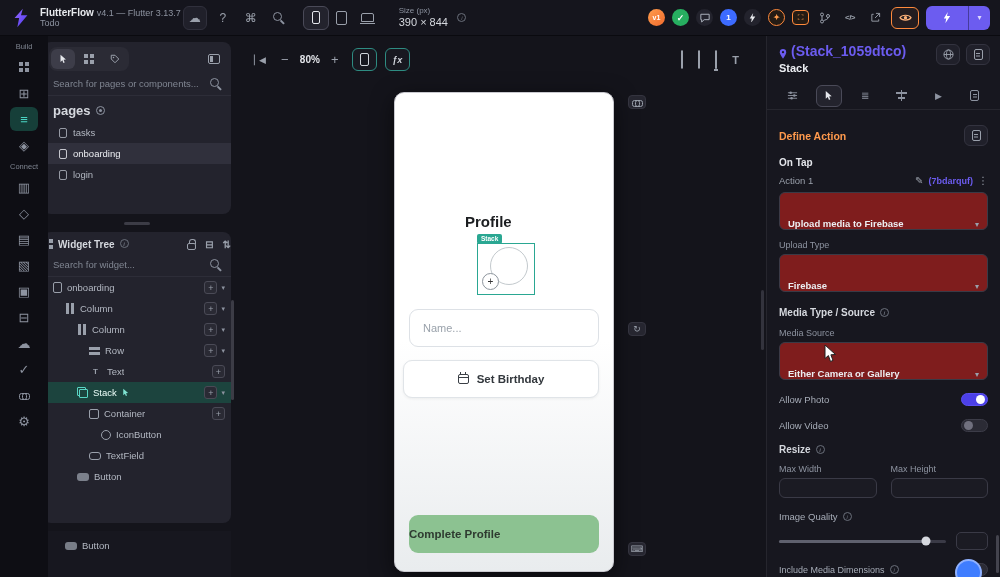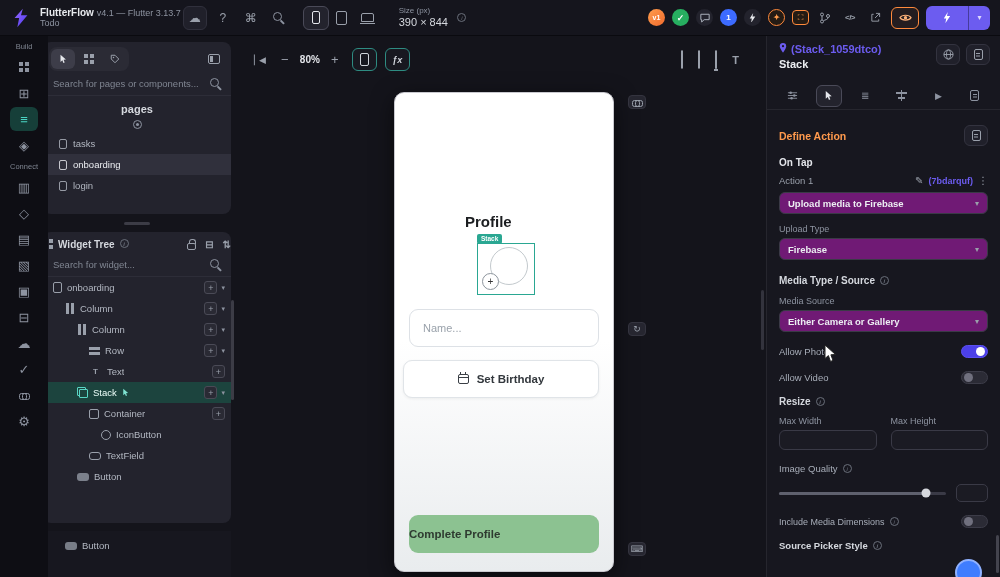--- a/index.html
+++ b/index.html
@@ -60,21 +60,21 @@
   .card.tree-card { height:291px; }
   .lp-toolbar { display:flex; align-items:center; padding:5px 6px 3px; }
   .lp-group { display:flex; background:#2b2b35; border-radius:8px; padding:2px; gap:2px; }
   .lp-group .gbtn { width:24px; height:20px; border-radius:6px; display:flex; align-items:center; justify-content:center; color:#9aa0ab; }
   .lp-group .gbtn.active { background:#3d3d49; color:#e6e8ed; }
   .lp-collapse { margin-left:auto; color:#9aa0ab; width:22px; height:20px; display:flex; align-items:center; justify-content:center; }
   .search-row { display:flex; align-items:center; padding:4px 10px 6px; border-bottom:1px solid #2d2d38; }
   .search-row input { flex:1; background:transparent; border:none; outline:none; color:#c6cad2; font-size:9.5px;
     font-family:"Liberation Sans",sans-serif; }
   .search-row input::placeholder { color:#80869297; color:#808692; }
-  .pages-head { display:flex; align-items:center; gap:5px; padding:7px 10px 4px; font-size:11px; color:#d5d8de; font-weight:700;flex-direction:column; }
+  .pages-head { display:flex; align-items:center; gap:5px; padding:7px 10px 4px; font-size:13px; color:#d5d8de; font-weight:700; }
   .pg-badge { width:9px; height:9px; border:1px solid #8d93a0; border-radius:50%; display:inline-flex; align-items:center; justify-content:center; }
   .pg-badge::after { content:""; width:3px; height:3px; border-radius:50%; background:#8d93a0; }
   .page-item { display:flex; align-items:center; gap:6px; height:21px; padding:0 10px 0 16px; font-size:9.5px; color:#b3b8c2; }
   .page-item.selected { background:#30303c; color:#eceef2; }
   .pg-ic { width:8px; height:10px; border:1.2px solid currentColor; border-radius:2px; opacity:.8; flex:none; }
   
   .wt-head { display:flex; align-items:flex-start; gap:5px; padding:7px 0 5px; font-size:10px; color:#d5d8de; font-weight:700; }
   .wt-head .sp { margin-left:auto; display:flex; gap:9px; color:#9aa0ab; align-items:center; }
   .wt-row { display:flex; align-items:center; height:21px; padding-right:6px; font-size:9.5px; color:#b3b8c2; }
   .wt-row .lbl { white-space:nowrap; overflow:hidden; }
@@ -145,38 +145,38 @@
     border-radius:9px; background:#fff; display:flex; align-items:center; justify-content:center; gap:8px;
     font-size:11.5px; font-weight:700; color:#33383d; box-shadow:0 1px 3px rgba(0,0,0,.06); }
   .cal { width:11px; height:10px; border:1.5px solid #3a3f45; border-radius:2px; position:relative; flex:none; }
   .cal::before { content:""; position:absolute; top:-3.5px; left:1px; width:1.6px; height:3px; background:#3a3f45; box-shadow:5px 0 0 #3a3f45; }
   .cal::after { content:""; position:absolute; top:2px; left:0; right:0; height:1.4px; background:#3a3f45; }
   .ph-cta { position:absolute; left:14px; right:14px; top:422px; height:38px; background:var(--green,#8cc291);
     border-radius:9px; display:flex; align-items:center; justify-content:flex-start; font-size:11.5px; font-weight:600; color:#2e3a30; }
   
   .rpanel { position:absolute; top:36px; right:0; width:234px; bottom:0; background:#17171f; border-left:1px solid #26262e; z-index:10; }
   .rp-header { height:46px; padding:7px 10px 0 12px; position:relative; }
-  .rp-id { display:flex; align-items:flex-start; gap:4px; font-size:11px; color:var(--purple,#7d6ef0); font-weight:700; }
+  .rp-id { display:flex; align-items:flex-end; gap:4px; font-size:14px; color:var(--purple,#7d6ef0); font-weight:700; }
   .rp-type { font-size:11px; color:#eceef2; font-weight:700; margin-top:3px; }
   .rp-head-btns { position:absolute; right:10px; top:8px; display:flex; gap:6px; }
   .rp-sq-btn { width:24px; height:21px; border:1px solid #33333f; background:#20202a; border-radius:6px;
     display:flex; align-items:center; justify-content:center; color:#9aa0ab; }
   .rp-tabs { height:28px; display:flex; align-items:center; justify-content:space-between; padding:0 12px;
     border-bottom:1px solid #26262e; }
   .rp-tab { width:26px; height:22px; display:flex; align-items:center; justify-content:center; color:#8d93a0; border-radius:6px; }
   .rp-tab.active { border:1px solid #4a4a58; background:#23232d; color:#e6e8ed; }
   .rp-body { position:absolute; top:75px; left:0; right:0; bottom:0; padding:8px 12px 0; overflow:hidden; }
   .rp-define { display:flex; align-items:center; margin-top:6px; }
   .rp-define .t { font-size:10.5px; font-weight:700; color:var(--orange,#ff9a4d); }
   .rp-define .b { margin-left:auto; }
   .rp-ontap { margin-top:11px; font-size:10px; color:#e3e5ea; font-weight:700; }
   .rp-action-row { display:flex; align-items:center; margin-top:7px; font-size:9.5px; color:#9aa0ab; }
   .rp-action-row .right { margin-left:auto; display:flex; align-items:center; gap:5px; }
   .rp-action-id { color:var(--purple,#7d6ef0); font-size:9px; font-weight:700; }
-  .dd { height:22px; border:1px solid #3a3a46; background:#701a75; border-radius:6px; display:flex; align-items:center;
+  .dd { height:38px; border:1px solid #3a3a46; background:#7f1d1d; border-radius:6px; display:flex; align-items:flex-end;
     padding:0 8px; margin-top:6px; }
   .dd .txt { font-size:9.5px; font-weight:700; color:#eceef2; }
   .dd .ch { margin-left:auto; font-size:8px; color:#9aa0ab; }
   .rp-label { font-size:9px; color:#8d93a0; margin-top:10px; }
   .rp-section { display:flex; align-items:center; gap:5px; margin-top:15px; font-size:10px; font-weight:700; color:#d5d8de; }
   .inf { width:9px; height:9px; border:1px solid #6a6f7a; border-radius:50%; font-size:6px; color:#6a6f7a;
     display:inline-flex; align-items:center; justify-content:center; flex:none; font-style:italic; }
   .tgl-row { display:flex; align-items:center; margin-top:13px; font-size:9.5px; color:#a7adb8; gap:5px; }
   .tgl { margin-left:auto; width:27px; height:13px; border-radius:7px; background:#2b2b35; border:1px solid #3c3c48; position:relative; flex:none; }
   .tgl::after { content:""; position:absolute; width:9px; height:9px; border-radius:50%; background:#70707e; top:1px; left:2px; }

